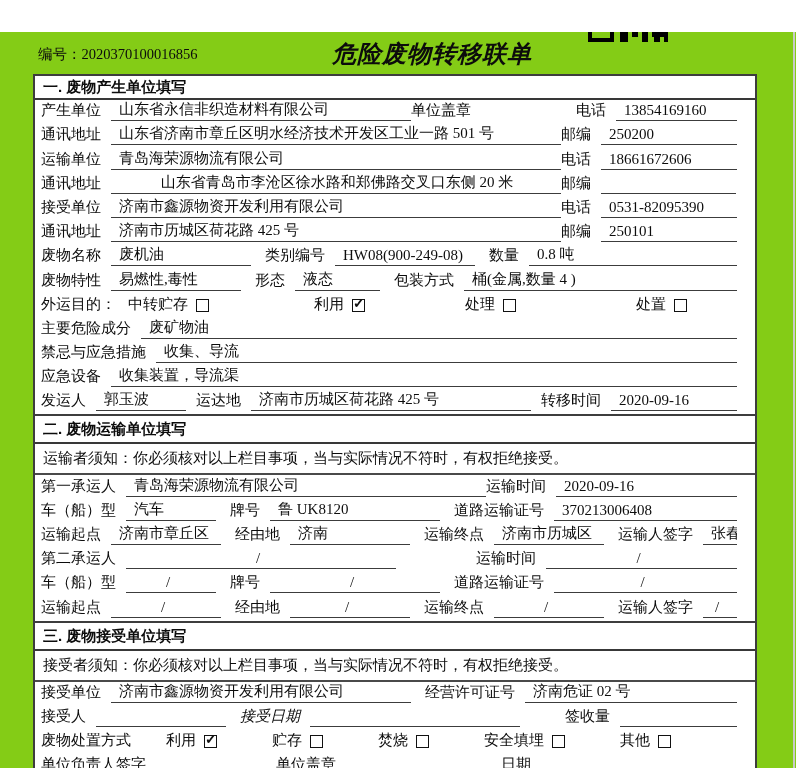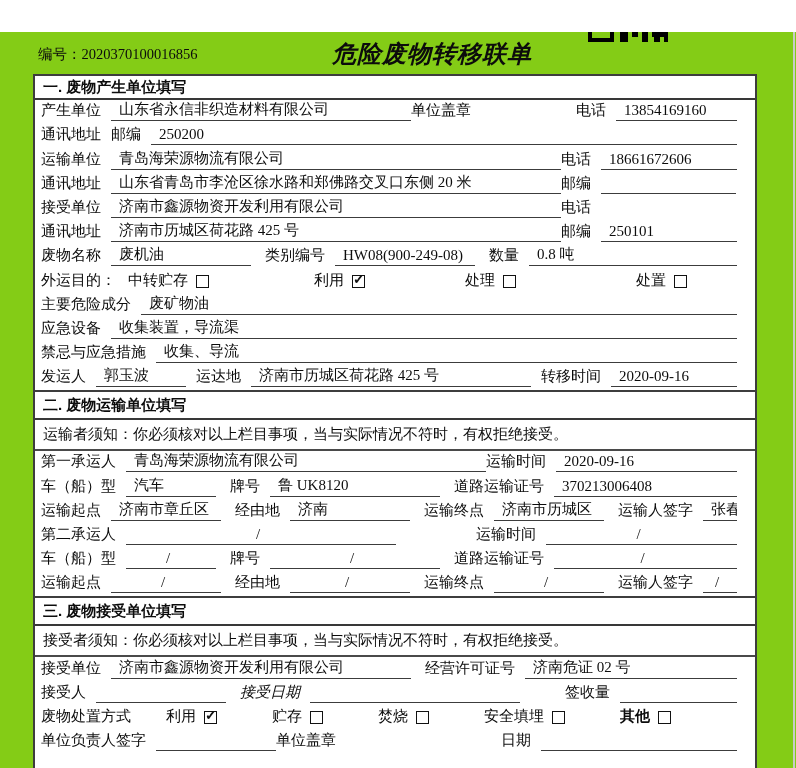--- a/index.html
+++ b/index.html
@@ -67,76 +67,86 @@
         <div class="sec-h">一. 废物产生单位填写</div>
         <div class="row">
           <span class="fl">产生单位</span>
           <span class="fv" style="width: 300px;">山东省永信非织造材料有限公司</span>
           <span class="fl plain" style="padding-right: 105px;">单位盖章</span>
           <span class="fl">电话</span>
           <span class="fv grow">13854169160</span>
         </div>
         <div class="row">
           <span class="fl">通讯地址</span>
+          <span class="fv" style="width: 450px;">山东省济南市章丘区明水经济技术开发区工业一路 501 号</span>
           <span class="fl">邮编</span>
           <span class="fv grow">250200</span>
         </div>
         <div class="row">
           <span class="fl">运输单位</span>
           <span class="fv" style="width: 450px;">青岛海荣源物流有限公司</span>
           <span class="fl">电话</span>
           <span class="fv grow">18661672606</span>
         </div>
         <div class="row">
           <span class="fl">通讯地址</span>
-          <span class="fv" style="width: 450px;">山东省青岛市李沧区徐水路和郑佛路交叉口东侧 20 米</span>
+          <span class="fv" style="width: 450px; text-align: center;">山东省青岛市李沧区徐水路和郑佛路交叉口东侧 20 米</span>
           <span class="fl">邮编</span>
           <span class="fv" style="width: 135px;"></span>
         </div>
         <div class="row">
           <span class="fl">接受单位</span>
           <span class="fv" style="width: 450px;">济南市鑫源物资开发利用有限公司</span>
           <span class="fl">电话</span>
+          <span class="fv grow">0531-82095390</span>
         </div>
         <div class="row">
           <span class="fl">通讯地址</span>
           <span class="fv" style="width: 450px;">济南市历城区荷花路 425 号</span>
           <span class="fl">邮编</span>
           <span class="fv grow">250101</span>
         </div>
         <div class="row">
           <span class="fl">废物名称</span>
           <span class="fv" style="width: 140px;">废机油</span>
           <span class="fl" style="margin-left: 14px;">类别编号</span>
           <span class="fv" style="width: 140px;">HW08(900-249-08)</span>
           <span class="fl" style="margin-left: 14px;">数量</span>
           <span class="fv grow">0.8 吨</span>
         </div>
         <div class="row">
+          <span class="fl">废物特性</span>
+          <span class="fv" style="width: 130px;">易燃性,毒性</span>
+          <span class="fl" style="margin-left: 14px;">形态</span>
+          <span class="fv" style="width: 85px;">液态</span>
+          <span class="fl" style="margin-left: 14px;">包装方式</span>
+          <span class="fv grow">桶(金属,数量 4 )</span>
+        </div>
+        <div class="row">
           <span class="fl plain">外运目的：</span>
           <span class="fl cbl" style="margin-left: 12px;">中转贮存</span>
           <span class="cb"></span>
           <span class="fl cbl" style="margin-left: 105px;">利用</span>
           <span class="cb checked"></span>
           <span class="fl cbl" style="margin-left: 100px;">处理</span>
           <span class="cb"></span>
           <span class="fl cbl" style="margin-left: 120px;">处置</span>
           <span class="cb"></span>
         </div>
         <div class="row">
           <span class="fl">主要危险成分</span>
           <span class="fv grow">废矿物油</span>
         </div>
         <div class="row">
+          <span class="fl">禁忌与应急措施</span>
+          <span class="fv grow">收集、导流</span>
+        </div>
+        <div class="row">
           <span class="fl">应急设备</span>
           <span class="fv grow">收集装置，导流渠</span>
-        </div>
-        <div class="row">
-          <span class="fl">禁忌与应急措施</span>
-          <span class="fv grow">收集、导流</span>
         </div>
         <div class="row">
           <span class="fl">发运人</span>
           <span class="fv" style="width: 90px;">郭玉波</span>
           <span class="fl" style="margin-left: 10px;">运达地</span>
           <span class="fv" style="width: 280px;">济南市历城区荷花路 425 号</span>
           <span class="fl" style="margin-left: 10px;">转移时间</span>
           <span class="fv grow">2020-09-16</span>
         </div>
       </div>
@@ -212,21 +222,21 @@
         <div class="row">
           <span class="fl plain">废物处置方式</span>
           <span class="fl cbl" style="margin-left: 35px;">利用</span>
           <span class="cb checked"></span>
           <span class="fl cbl" style="margin-left: 55px;">贮存</span>
           <span class="cb"></span>
           <span class="fl cbl" style="margin-left: 55px; text-align: right;">焚烧</span>
           <span class="cb"></span>
           <span class="fl cbl" style="margin-left: 55px;">安全填埋</span>
           <span class="cb"></span>
-          <span class="fl cbl" style="margin-left: 55px; font-weight: bold;">其他</span>
+          <span class="fl cbl" style="margin-left: 55px;">其他</span>
           <span class="cb"></span>
         </div>
         <div class="row">
           <span class="fl">单位负责人签字</span>
           <span class="fv" style="width: 120px;"></span>
           <span class="fl plain" style="padding-right: 105px;">单位盖章</span>
           <span class="fl" style="margin-left: 60px;">日期</span>
           <span class="fv grow"></span>
         </div>
       </div>

